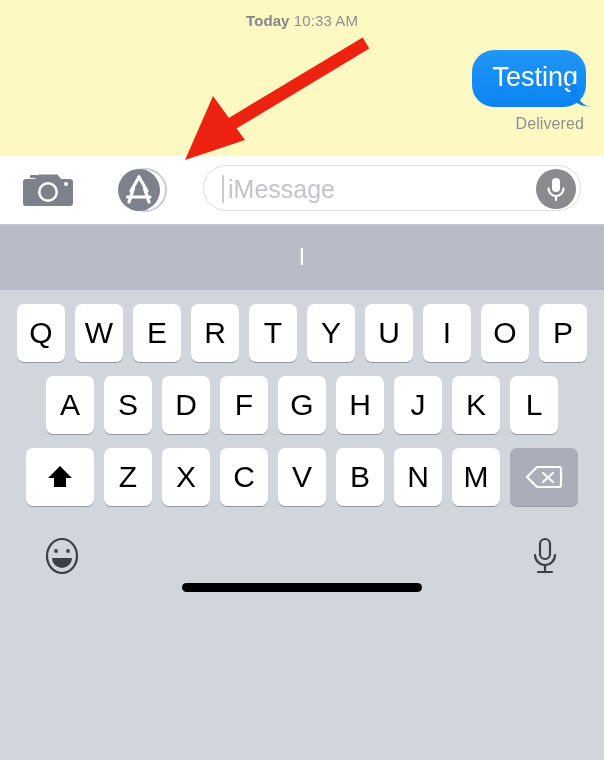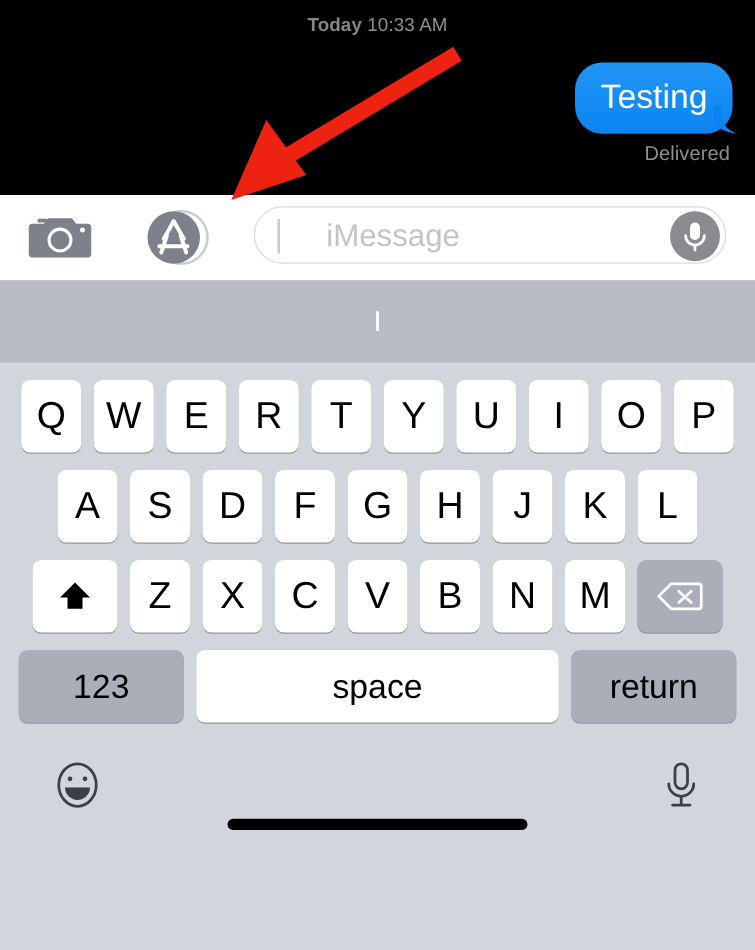--- a/index.html
+++ b/index.html
@@ -16,21 +16,21 @@
     font-family: "Liberation Sans", sans-serif;
     -webkit-font-smoothing: antialiased;
   }
 
   
   .conversation {
     position: absolute;
     left: 0; top: 0;
     width: 604px;
     height: 288px;
-    background: #000000;
+    background: #fef9c3;
   }
   .timestamp {
     position: absolute;
     top: 12px;
     left: 0;
     width: 604px;
     text-align: center;
     font-size: 15px;
     color: #8e8e93;
     letter-spacing: 0.1px;
@@ -44,21 +44,21 @@
     right: 18px;
     top: 50px;
   }
   .bubble {
     position: relative;
     background: #1d8cf8;
     background: linear-gradient(180deg, #2196f7 0%, #0b84f3 100%);
     color: #ffffff;
     font-size: 27px;
     line-height: 1;
-    padding: 14px 20px 16px 20px;
+    padding: 14px 8px 16px 20px;
     border-radius: 22px;
     display: inline-block;
     white-space: nowrap;
   }
   
   .bubble::after {
     content: "";
     position: absolute;
     right: -6px;
     bottom: 0px;
@@ -130,21 +130,20 @@
     background: #c9cacd;
     border-radius: 1px;
   }
   .msg-placeholder {
     position: absolute;
     left: 24px;
     top: 8px;
     font-size: 25px;
     color: #c4c4c8;
     line-height: 30px;
-    margin-left: 33px;
   }
   .mic-circle {
     position: absolute;
     right: 4px;
     top: 3px;
     width: 40px;
     height: 40px;
     border-radius: 20px;
     background: #8a8a8f;
   }
@@ -390,25 +389,20 @@
         <div class="key">M</div>
         <div class="key wide dark">
           <svg width="40" height="30" viewBox="0 0 40 30">
             <path d="M13 5 H35 a2 2 0 0 1 2 2 v16 a2 2 0 0 1 -2 2 H13 L3 15 Z" fill="none" stroke="#ffffff" stroke-width="2.2" stroke-linejoin="round"></path>
             <line x1="19" y1="11" x2="29" y2="20" stroke="#ffffff" stroke-width="2.2" stroke-linecap="round"></line>
             <line x1="29" y1="11" x2="19" y2="20" stroke="#ffffff" stroke-width="2.2" stroke-linecap="round"></line>
           </svg>
         </div>
       </div>
 
-      <div class="krow row4">
-        <div class="key num dark">123</div>
-        <div class="key space">space</div>
-        <div class="key ret dark">return</div>
-      </div>
     </div>
 
     <div class="bottom-accessory">
       <div class="emoji-btn">
         <svg width="44" height="44" viewBox="0 0 44 44">
           <ellipse cx="22" cy="22" rx="15" ry="17" fill="none" stroke="#3c3f45" stroke-width="2.2"></ellipse>
           <circle cx="16" cy="17" r="1.9" fill="#3c3f45"></circle>
           <circle cx="28" cy="17" r="1.9" fill="#3c3f45"></circle>
           <path d="M12 24 h20 a10 10 0 0 1 -20 0 Z" fill="#3c3f45"></path>
         </svg>

